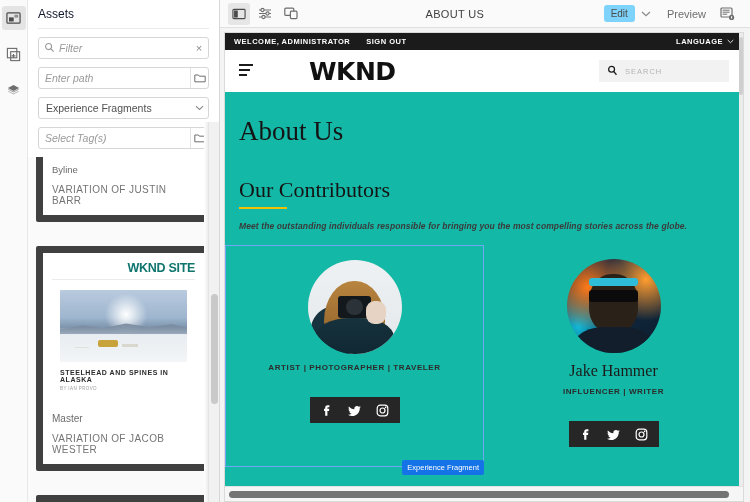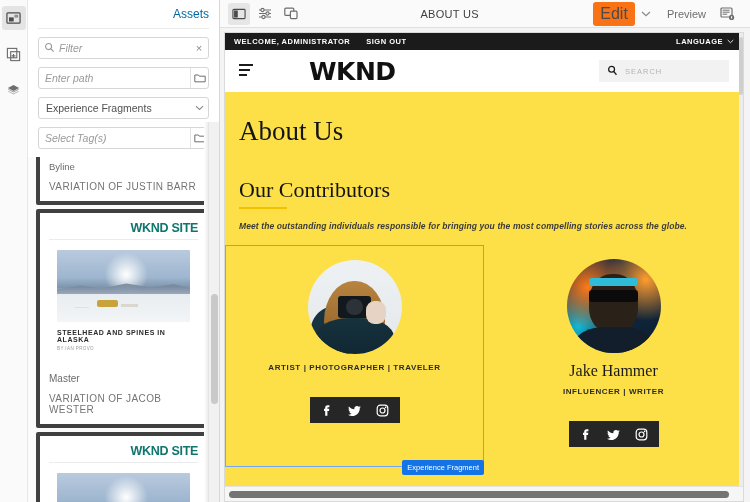--- a/index.html
+++ b/index.html
@@ -26,21 +26,21 @@
   .rail-btn.sel { background:#e4e4e4; }
   .rail-btn svg { display:block; }
 
   
   .panel {
     width:192px; flex:0 0 192px; background:#fff; position:relative;
     border-right:1px solid #d8d8d8; display:flex; flex-direction:column;
   }
   .panel-title {
     height:28px; line-height:28px; padding:0 10px;
-    font-size:12px; color:#0369a1;text-align:right;
+    font-size:12px; color:#0f172a;
   }
   .panel-sep { height:1px; background:#eaeaea; margin:0 10px 8px 10px; }
   .panel-form { padding:0 10px; }
   .field {
     position:relative; height:22px; margin-bottom:8px;
     border:1px solid #d6d6d6; border-radius:3px; background:#fff;
     display:flex; align-items:center;
   }
   .field .ftext {
     flex:1 1 auto; font-size:10.5px; color:#9a9a9a; font-style:italic;
@@ -51,22 +51,22 @@
   .field .tail { width:18px; flex:0 0 18px; display:flex; align-items:center; justify-content:center; cursor:pointer; }
   .field .tail.folder { border-left:1px solid #e2e2e2; height:100%; }
   .field .sel-text { flex:1 1 auto; font-size:10.5px; color:#505050; padding-left:7px; font-style:normal; }
 
   
   .asset-list {
     flex:1 1 auto; position:relative; overflow:hidden;
     background:#fafafa; padding:0 8px;
   }
   .asset-card {
-    background:#fff; border:4px solid #404040; border-radius:2px;
-    margin-bottom:4px; padding:8px 9px 9px 9px; position:relative;
+    background:#fff; border:7px solid #404040; border-radius:2px;
+    margin-bottom:24px; padding:8px 9px 9px 9px; position:relative;
   }
   .ac-title { font-size:9.5px; color:#6b6b6b; margin:18px 0 9px 0; }
   .ac-sub { font-size:10px; color:#747474; letter-spacing:.4px; }
   .ac-brand {
     text-align:right; font-size:12.5px; font-weight:bold; letter-spacing:-.3px;
     color:#0f766e; font-family:"Liberation Sans", sans-serif;
     padding-bottom:4px; border-bottom:1px solid #ececec;
   }
   .ac-photo {
     margin:10px 8px 7px 8px; height:72px; border-radius:1px;
@@ -112,30 +112,30 @@
     width:22px; height:22px; border-radius:3px; margin-right:4px;
     display:flex; align-items:center; justify-content:center; cursor:pointer;
   }
   .tb-icon.sel { background:#e6e6e6; }
   .tb-title {
     flex:1 1 auto; text-align:center; font-size:11px; color:#3f3f3f;
     letter-spacing:.3px; white-space:nowrap; overflow:hidden;
   }
   .tb-right { display:flex; align-items:center; }
   .tb-pill {
-    font-size:16px; color:#4b4b4b; padding:3px 7px; border-radius:3px;
-    background:#f97316; cursor:pointer;
+    font-size:10px; color:#4b4b4b; padding:3px 7px; border-radius:3px;
+    background:#7dd3fc; cursor:pointer;
   }
   .tb-chev { width:22px; height:22px; display:flex; align-items:center; justify-content:center; cursor:pointer; }
   .tb-link { font-size:11px; color:#6e6e6e; margin:0 10px; cursor:pointer; }
 
   
   .canvas-wrap { flex:1 1 auto; position:relative; padding:4px 6px 0 4px; min-height:0; }
   .canvas {
-    position:relative; height:100%; background:#fde047;
+    position:relative; height:100%; background:#14b8a6;
     border:1px solid #dadada; overflow:hidden;
   }
 
   .wknd-topbar {
     height:17px; background:#1b1b1b; color:#fff; display:flex; align-items:center;
     padding:0 9px; font-size:7.5px; font-weight:bold; letter-spacing:.5px;
   }
   .wknd-topbar .sp { flex:1 1 auto; }
   .wknd-topbar .item { margin-right:16px; cursor:pointer; }
   .wknd-topbar .lang { display:flex; align-items:center; cursor:pointer; }

